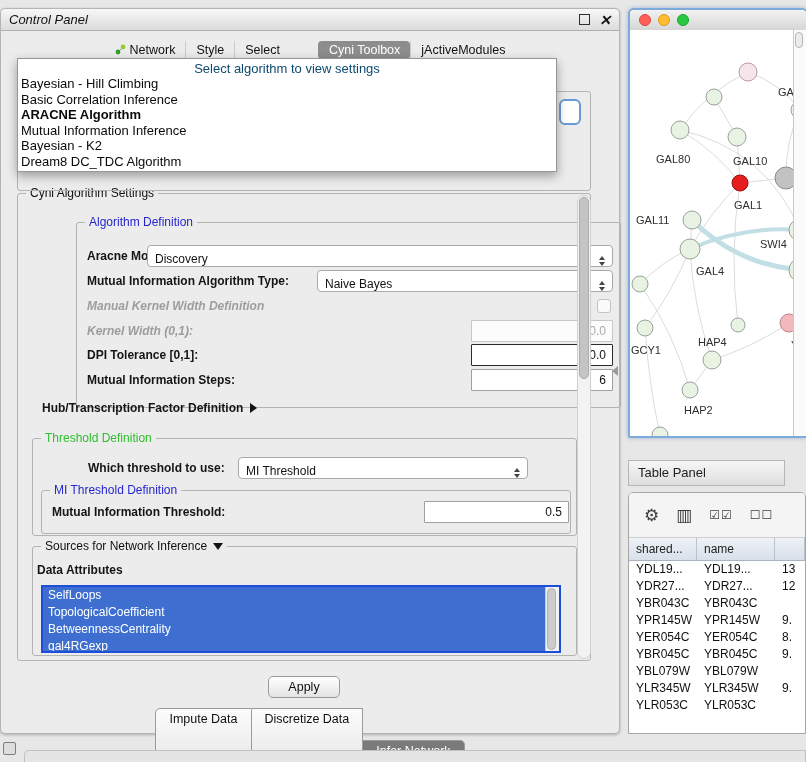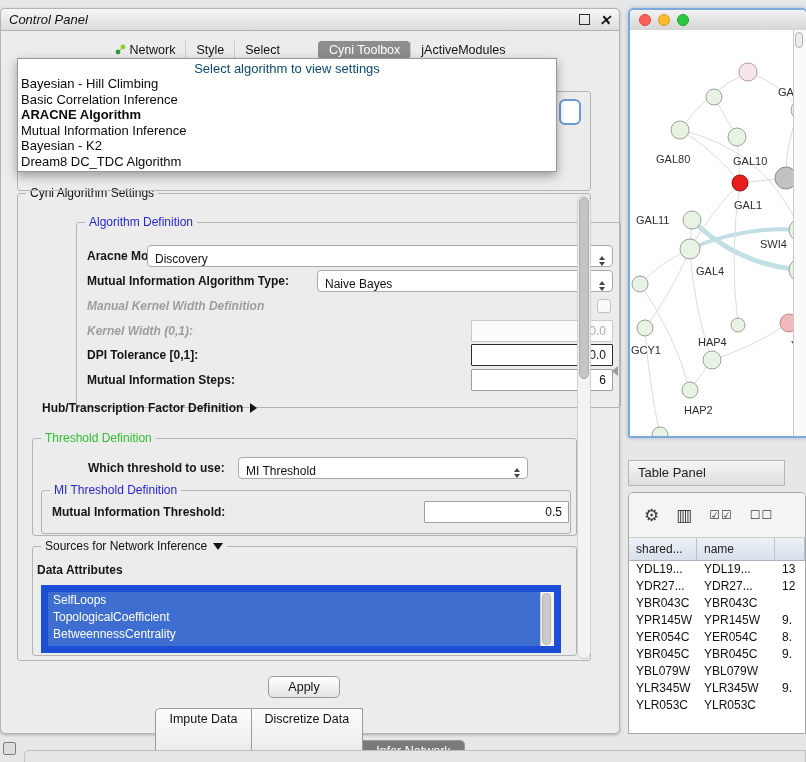--- a/index.html
+++ b/index.html
@@ -48,21 +48,21 @@
     justify-content:flex-end;padding-right:6px;font-size:12px;color:#111;box-sizing:border-box;}
   .tfield.strong{border:1.5px solid #2b2b2b;}
   .tfield.off{border-color:#c9c9c9;color:#aaa;background:#fcfcfc;}
 
   .checkbox{position:absolute;width:14px;height:14px;border:1.5px solid #c2c2c2;border-radius:3px;background:#fafafa;box-sizing:border-box;}
 
   .hub-row{position:absolute;left:24px;top:207px;display:flex;align-items:center;gap:7px;}
   .tri-right{width:0;height:0;border-top:5px solid transparent;border-bottom:5px solid transparent;border-left:7px solid #141414;display:inline-block;}
   .tri-down{width:0;height:0;border-left:5px solid transparent;border-right:5px solid transparent;border-top:7px solid #141414;display:inline-block;margin-left:6px;}
 
-  .attr-list{position:absolute;background:#f9a8d4;border:7px solid #1d4ed8;overflow:hidden;box-sizing:border-box;}
+  .attr-list{position:absolute;background:#f9a8d4;border:2px solid #1d4ed8;overflow:hidden;box-sizing:border-box;}
   .attr-item{height:17px;line-height:17px;background:#3e6fd0;color:#fff;font-size:12px;padding-left:5px;margin-right:13px;white-space:nowrap;overflow:hidden;}
   .list-scroll{position:absolute;right:0;top:0;bottom:0;width:13px;background:#f2f2f2;border-left:1px solid #c9c9c9;}
   .list-thumb{position:absolute;left:1px;top:1px;bottom:1px;width:9px;background:#cccccc;border:1px solid #b2b2b2;border-radius:5px;box-sizing:border-box;}
 
   .v-scrollbar{position:absolute;left:576px;top:186px;width:14px;height:464px;background:#f3f3f3;border:1px solid #cfcfcf;border-radius:7px;box-sizing:border-box;z-index:10;}
   .v-thumb{position:absolute;left:1px;top:1px;width:10px;height:182px;background:#c4c4c4;border:1px solid #ababab;border-radius:6px;box-sizing:border-box;}
 
   .apply-btn{position:absolute;left:267px;top:667px;width:72px;height:22px;border:1px solid #9a9a9a;border-radius:5px;
     background:linear-gradient(#ffffff,#e3e3e3);font-size:12.5px;color:#111;font-family:"Liberation Sans",sans-serif;padding-left:6px;}
 

